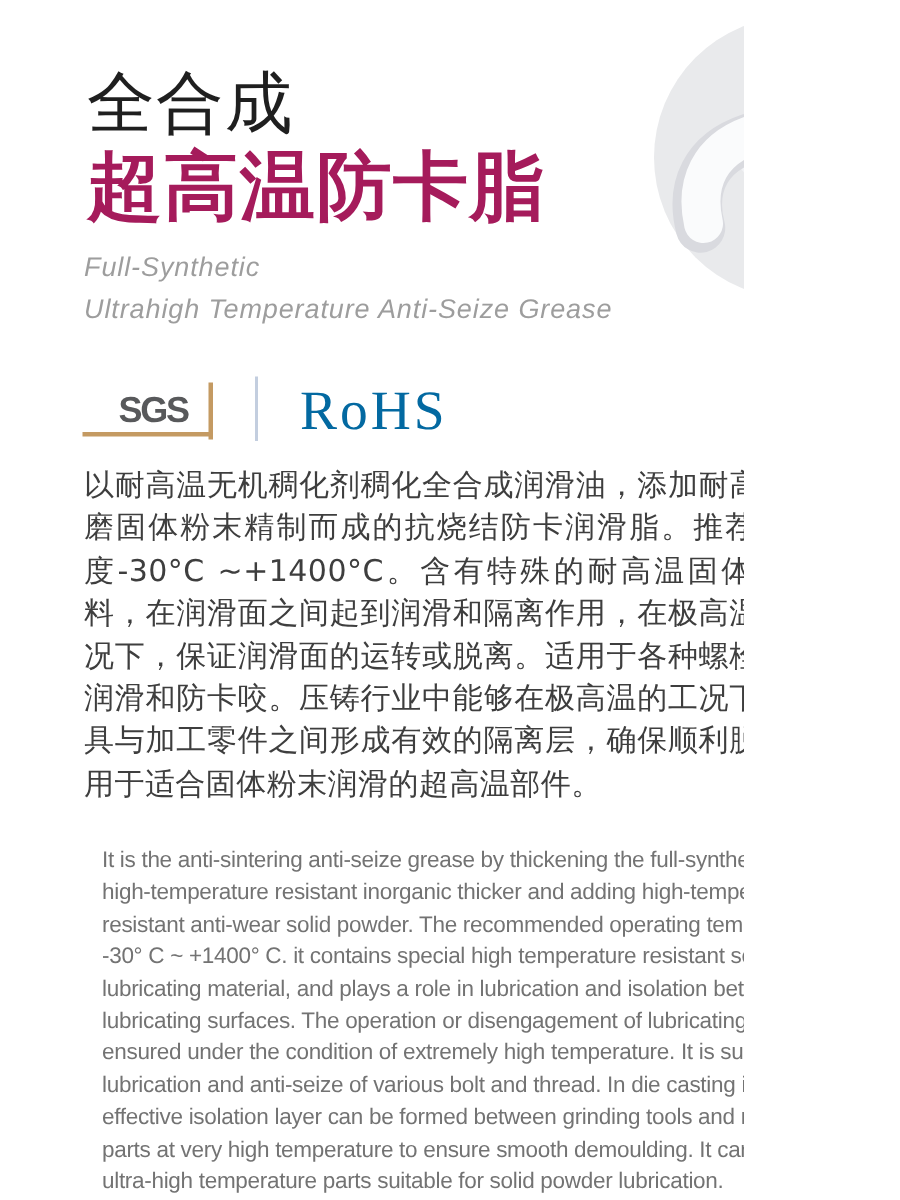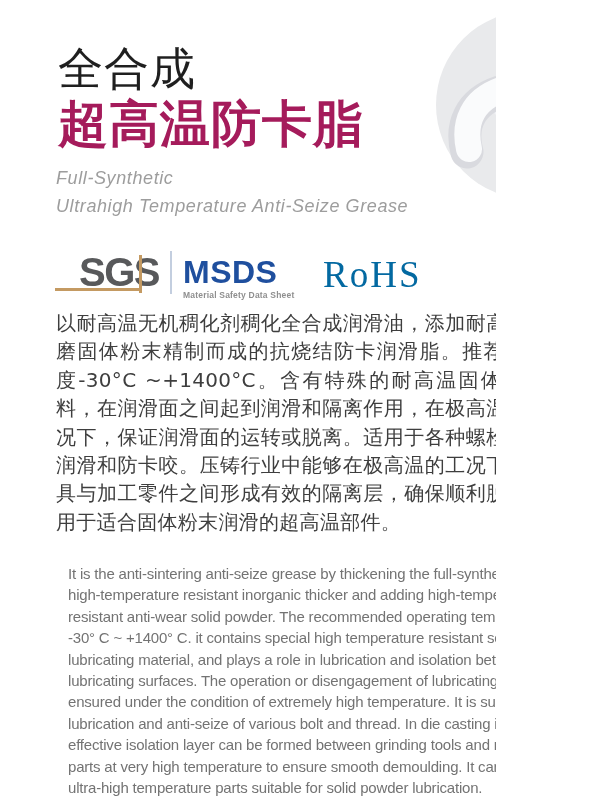--- a/index.html
+++ b/index.html
@@ -66,22 +66,22 @@
     align-items: flex-start;
   }
   .sgs {
     position: relative;
     width: 95px;
     height: 44px;
   }
   .sgs-text {
     position: absolute;
     left: 24px;
-    top: 2px;
-    font-size: 40px;
+    top: 12px;
+    font-size: 24px;
     font-weight: 700;
     letter-spacing: -1.5px;
     color: #58595b;
     line-height: 1;
   }
   .sgs-underline {
     position: absolute;
     left: 0;
     top: 38px;
     width: 86px;
@@ -207,24 +207,20 @@
     <div>Ultrahigh Temperature Anti-Seize Grease</div>
   </div>
 
   <div class="certs">
     <div class="sgs">
       <span class="sgs-text">SGS</span>
       <span class="sgs-underline"></span>
       <span class="sgs-vline"></span>
     </div>
     <div class="cert-divider"></div>
-    <div class="msds">
-      <div class="msds-text">MSDS</div>
-      <div class="msds-sub">Material Safety Data Sheet</div>
-    </div>
     <div class="rohs">
       <span class="rohs-text">RoHS</span>
     </div>
   </div>
 
   <p class="desc-cn">以耐高温无机稠化剂稠化全合成润滑油，添加耐高温的抗磨固体粉末精制而成的抗烧结防卡润滑脂。推荐使用温度-30°C ~+1400°C。含有特殊的耐高温固体润滑材料，在润滑面之间起到润滑和隔离作用，在极高温度的工况下，保证润滑面的运转或脱离。适用于各种螺栓丝扣的润滑和防卡咬。压铸行业中能够在极高温的工况下，在磨具与加工零件之间形成有效的隔离层，确保顺利脱模。可用于适合固体粉末润滑的超高温部件。</p>
 
   <p class="desc-en">It is the anti-sintering anti-seize grease by thickening the full-synthetic oil with a high-temperature resistant inorganic thicker and adding high-temperature resistant anti-wear solid powder. The recommended operating temperature is -30° C ~ +1400° C. it contains special high temperature resistant solid lubricating material, and plays a role in lubrication and isolation between the lubricating surfaces. The operation or disengagement of lubricating surface is ensured under the condition of extremely high temperature. It is suitable for lubrication and anti-seize of various bolt and thread. In die casting industry, an effective isolation layer can be formed between grinding tools and machined parts at very high temperature to ensure smooth demoulding. It can be used for ultra-high temperature parts suitable for solid powder lubrication.</p>
 
 </div>

